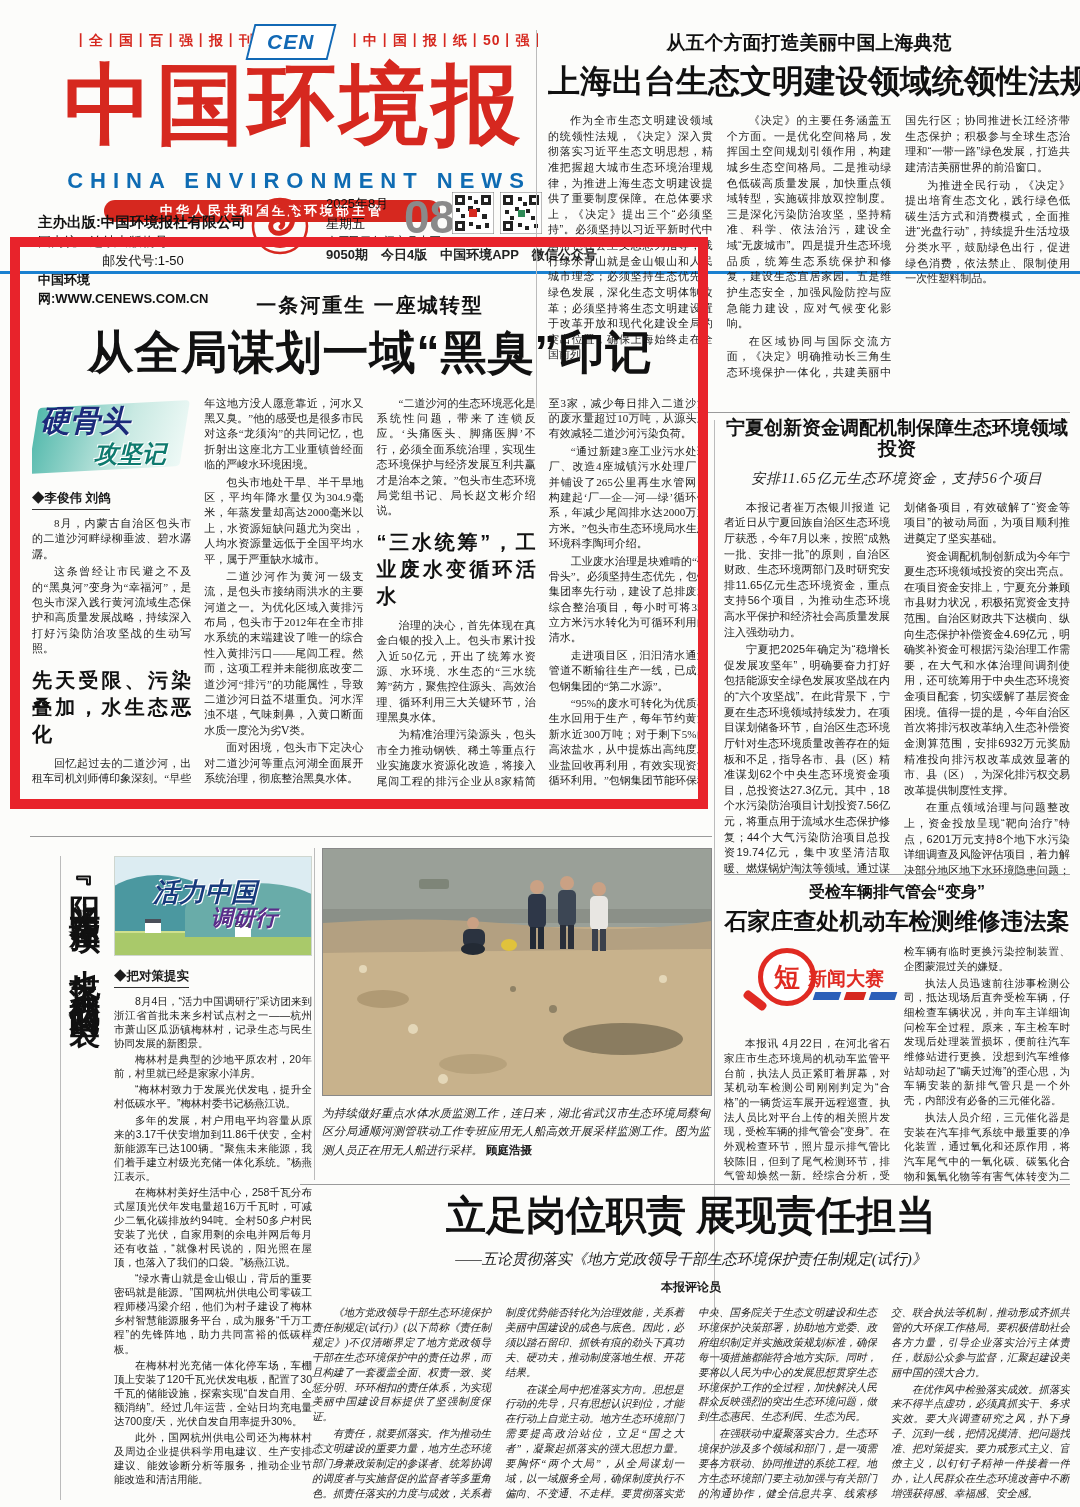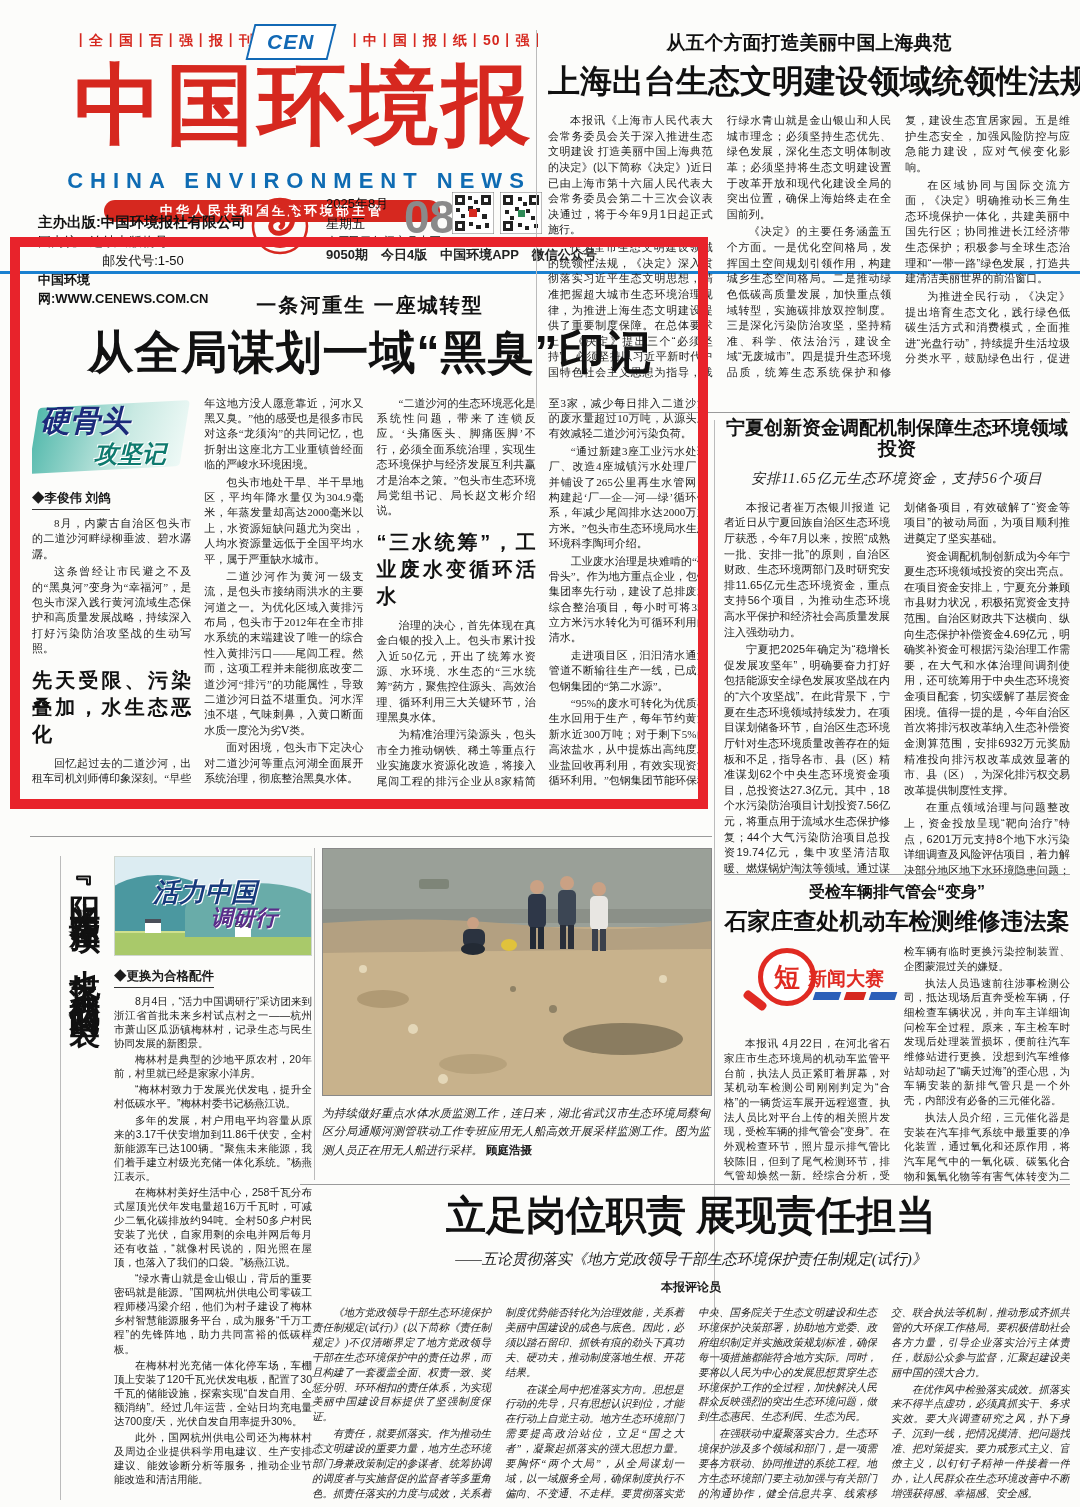--- a/index.html
+++ b/index.html
@@ -83,21 +83,21 @@
 <body>
 
 <div class="page">
 
   <div class="abs topline" style="left:74px;top:32px;">丨全丨国丨百丨强丨报丨刊丨</div>
   <div class="abs cen-logo" style="left:250px;top:24px;">
     <span>CEN</span>
   </div>
   <div class="abs topline" style="left:348px;top:32px;">丨中丨国丨报丨纸丨50丨强丨</div>
 
-  <div class="abs mast-title" style="left:64px;top:62px;width:470px;text-align:right;">中国环境报</div>
+  <div class="abs mast-title" style="left:64px;top:62px;width:470px;text-align:left;">中国环境报</div>
   <div class="abs mast-eng" style="left:64px;top:168px;width:470px;text-align:center;">CHINA ENVIRONMENT NEWS</div>
   <div class="abs mast-banner" style="left:104px;top:192px;width:336px;margin-top:8px;">中华人民共和国生态环境部主管</div>
 
   <div class="abs mast-info" style="left:38px;top:212px;width:210px;">
     <div class="b">主办出版:中国环境报社有限公司</div>
     <div>国内统一连续出版物号:CN 11-0085</div>
     <div style="text-align:center;">邮发代号:1-50</div>
     <div class="b" style="font-size:13px;">中国环境网:WWW.CENEWS.COM.CN</div>
   </div>
 
@@ -163,21 +163,20 @@
   <div class="abs issue-line" style="left:326px;top:246px;width:226px;">9050期　今日4版　中国环境APP　微信公众号</div>
 
   <div class="abs blue-rule" style="left:0;top:271px;width:1080px;"></div>
 
   <div class="abs gray-vr" style="left:536px;top:30px;height:378px;"></div>
   <div class="abs" style="left:548px;top:30px;width:522px;">
     <div class="kicker" style="font-size:19px;">从五个方面打造美丽中国上海典范</div>
     <div class="headline" style="font-size:32px;margin-top:8px;">上海出台生态文明建设领域统领性法规</div>
     <div class="body-cols small-sans" style="margin-top:14px;height:282px;column-count:3;column-gap:14px;font-size:11px;line-height:1.42;">
       <div>
-          <p>本报讯《上海市人民代表大会常务委员会关于深入推进生态文明建设 打造美丽中国上海典范的决定》(以下简称《决定》)近日已由上海市第十六届人民代表大会常务委员会第二十三次会议表决通过，将于今年9月1日起正式施行。</p>
           <p>作为全市生态文明建设领域的统领性法规，《决定》深入贯彻落实习近平生态文明思想，精准把握超大城市生态环境治理规律，为推进上海生态文明建设提供了重要制度保障。在总体要求上，《决定》提出三个“必须坚持”。必须坚持以习近平新时代中国特色社会主义思想为指导，践行绿水青山就是金山银山和人民城市理念；必须坚持生态优先、绿色发展，深化生态文明体制改革；必须坚持将生态文明建设置于改革开放和现代化建设全局的突出位置，确保上海始终走在全国前列。</p>
           <p>《决定》的主要任务涵盖五个方面。一是优化空间格局，发挥国土空间规划引领作用，构建城乡生态空间格局。二是推动绿色低碳高质量发展，加快重点领域转型，实施碳排放双控制度。三是深化污染防治攻坚，坚持精准、科学、依法治污，建设全域“无废城市”。四是提升生态环境品质，统筹生态系统保护和修复，建设生态宜居家园。五是维护生态安全，加强风险防控与应急能力建设，应对气候变化影响。</p>
           <p>在区域协同与国际交流方面，《决定》明确推动长三角生态环境保护一体化，共建美丽中国先行区；协同推进长江经济带生态保护；积极参与全球生态治理和“一带一路”绿色发展，打造共建清洁美丽世界的前沿窗口。</p>
           <p>为推进全民行动，《决定》提出培育生态文化，践行绿色低碳生活方式和消费模式，全面推进“光盘行动”，持续提升生活垃圾分类水平，鼓励绿色出行，促进绿色消费，依法禁止、限制使用一次性塑料制品。</p>
         </div>
 
     </div>
   </div>
   <div class="abs gray-hr" style="left:548px;top:412px;width:522px;"></div>
 
@@ -201,21 +200,21 @@
           <p>包头市地处干旱、半干旱地区，平均年降水量仅为304.9毫米，年蒸发量却高达2000毫米以上，水资源短缺问题尤为突出，人均水资源量远低于全国平均水平，属于严重缺水城市。</p>
           <p>二道沙河作为黄河一级支流，是包头市接纳雨洪水的主要河道之一。为优化区域入黄排污布局，包头市于2012年在全市排水系统的末端建设了唯一的综合性入黄排污口——尾闾工程。然而，这项工程并未能彻底改变二道沙河“排污”的功能属性，导致二道沙河日益不堪重负。河水浑浊不堪，气味刺鼻，入黄口断面水质一度沦为劣Ⅴ类。</p>
           <p>面对困境，包头市下定决心对二道沙河等重点河湖全面展开系统治理，彻底整治黑臭水体。</p>
           <p>“二道沙河的生态环境恶化是系统性问题，带来了连锁反应。‘头痛医头、脚痛医脚’不行，必须全面系统治理，实现生态环境保护与经济发展互利共赢才是治本之策。”包头市生态环境局党组书记、局长赵文彬介绍说。</p>
         </div>
       <h3 class="sub-head">“三水统筹”，工业废水变循环活水</h3>
       <div>
           <p>治理的决心，首先体现在真金白银的投入上。包头市累计投入近50亿元，开出了统筹水资源、水环境、水生态的“三水统筹”药方，聚焦控住源头、高效治理、循环利用三大关键环节，治理黑臭水体。</p>
           <p>为精准治理污染源头，包头市全力推动钢铁、稀土等重点行业实施废水资源化改造，将接入尾闾工程的排污企业从8家精简至3家，减少每日排入二道沙河的废水量超过10万吨，从源头上有效减轻二道沙河污染负荷。</p>
           <p>“通过新建3座工业污水处理厂、改造4座城镇污水处理厂，并铺设了265公里再生水管网，构建起‘厂—企—河—绿’循环体系，年减少尾闾排水达2000万立方米。”包头市生态环境局水生态环境科李陶珂介绍。</p>
-          <p>工业废水治理是块难啃的“硬骨头”。作为地方重点企业，包钢集团率先行动，建设了总排废水综合整治项目，每小时可将350立方米污水转化为可循环利用的清水。</p>
+          <p>工业废水治理是块难啃的“硬骨头”。必须坚持生态优先，包钢集团率先行动，建设了总排废水综合整治项目，每小时可将350立方米污水转化为可循环利用的清水。</p>
           <p>走进项目区，汩汩清水通过管道不断输往生产一线，已成为包钢集团的“第二水源”。</p>
           <p>“95%的废水可转化为优质再生水回用于生产，每年节约黄河新水近300万吨；对于剩下5%的高浓盐水，从中提炼出高纯度工业盐回收再利用，有效实现资源循环利用。”包钢集团节能环保科技产业有限责任公司副总经理陈飞飞介绍。</p>
           <p>城镇污水处理也同步升级。2024年完成提质扩容的万水泉水质净化厂，日处理能力从7.5万吨提升至15万吨。</p>
         </div>
 
     </div>
   </div>
   <div class="abs gray-hr" style="left:30px;top:836px;width:682px;"></div>
 
   <div class="abs gray-vr" style="left:714px;top:420px;height:1080px;"></div>
@@ -264,21 +263,21 @@
   <div class="abs hl-logo" style="left:114px;top:856px;">
     <div class="hl-m1"></div>
     <div class="hl-m2"></div>
     <div class="hl-house" style="left:30px;top:62px;"></div>
     <div class="hl-house" style="left:120px;top:66px;"></div>
     <div class="hl-t1">活力中国</div>
     <div class="hl-t2">调研行</div>
   </div>
 
   <div class="abs" style="left:114px;top:966px;width:198px;">
-    <span class="byline-left">◆更换为合格配件</span>
+    <span class="byline-left">◆把对策提实</span>
     <div class="body-cols small-sans" style="height:516px;column-count:1;font-size:10.5px;line-height:1.34;">
       <div>
           <p>8月4日，“活力中国调研行”采访团来到浙江省首批未来乡村试点村之一——杭州市萧山区瓜沥镇梅林村，记录生态与民生协同发展的新图景。</p>
           <p>梅林村是典型的沙地平原农村，20年前，村里就已经是家家小洋房。</p>
           <p>“梅林村致力于发展光伏发电，提升全村低碳水平。”梅林村委书记杨燕江说。</p>
           <p>多年的发展，村户用电平均容量从原来的3.17千伏安增加到11.86千伏安，全村新能源车已达100辆。“聚焦未来能源，我们着手建立村级光充储一体化系统。”杨燕江表示。</p>
           <p>在梅林村美好生活中心，258千瓦分布式屋顶光伏年发电量超16万千瓦时，可减少二氧化碳排放约94吨。全村50多户村民安装了光伏，自家用剩的余电并网后每月还有收益，“就像村民说的，阳光照在屋顶，也落入了我们的口袋。”杨燕江说。</p>
           <p>“绿水青山就是金山银山，背后的重要密码就是能源。”国网杭州供电公司零碳工程师楼冯梁介绍，他们为村子建设了梅林乡村智慧能源服务平台，成为服务“千万工程”的先锋阵地，助力共同富裕的低碳样板。</p>
           <p>在梅林村光充储一体化停车场，车棚顶上安装了120千瓦光伏发电板，配置了30千瓦的储能设施，探索实现“自发自用、全额消纳”。经过几年运营，全站日均充电量达700度/天，光伏自发自用率提升30%。</p>
           <p>此外，国网杭州供电公司还为梅林村及周边企业提供科学用电建议、生产安排建议、能效诊断分析等服务，推动企业节能改造和清洁用能。</p>

